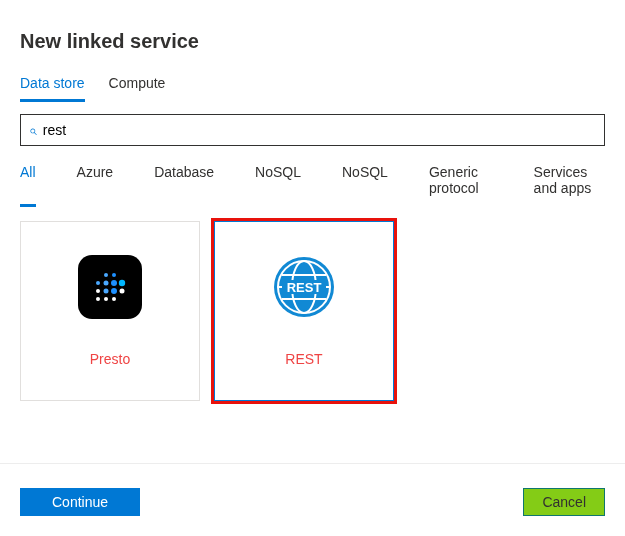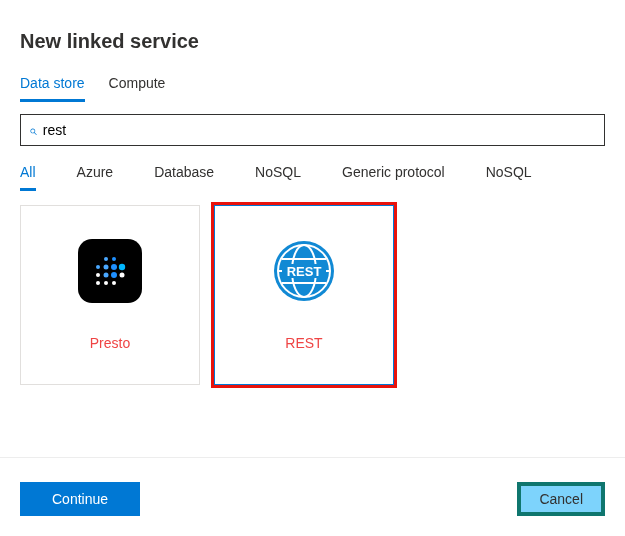--- a/index.html
+++ b/index.html
@@ -86,23 +86,23 @@
     .btn-primary {
       background: #0078d4;
       color: #fff;
       border: none;
       padding: 6px 32px;
       font-size: 14px;
       cursor: pointer;
       font-family: inherit;
     }
     .btn-secondary {
-      background: #7dd3fc;
+      background: #84cc16;
       color: #323130;
-      border: 4px solid #0f766e;
+      border: 1px solid #0f766e;
       padding: 5px 18px;
       font-size: 14px;
       cursor: pointer;
       font-family: inherit;
     }
   </style>
 </head>
 <body>
 
 <div class="panel">
@@ -116,22 +116,23 @@
   <div class="search-wrap">
     <span class="search-icon">⌕</span>
     <input class="search-input" type="text" value="rest" style="">
   </div>
 
   <div class="filters">
     <div class="filter active">All</div>
     <div class="filter">Azure</div>
     <div class="filter">Database</div>
     <div class="filter">NoSQL</div>
+    <div class="filter">NoSQL</div>
     <div class="filter">Generic protocol</div>
-    <div class="filter">NoSQL</div>
+    <div class="filter">Services and apps</div>
   </div>
 
   <div class="cards">
     <div class="card">
       <div class="icon-box presto-box">
         <svg width="44" height="44" viewBox="0 0 44 44">
 
           <circle cx="10" cy="34" r="2" fill="#fff"></circle>
           <circle cx="10" cy="26" r="2" fill="#fff"></circle>
           <circle cx="10" cy="18" r="2" fill="#4aa8ff"></circle>

